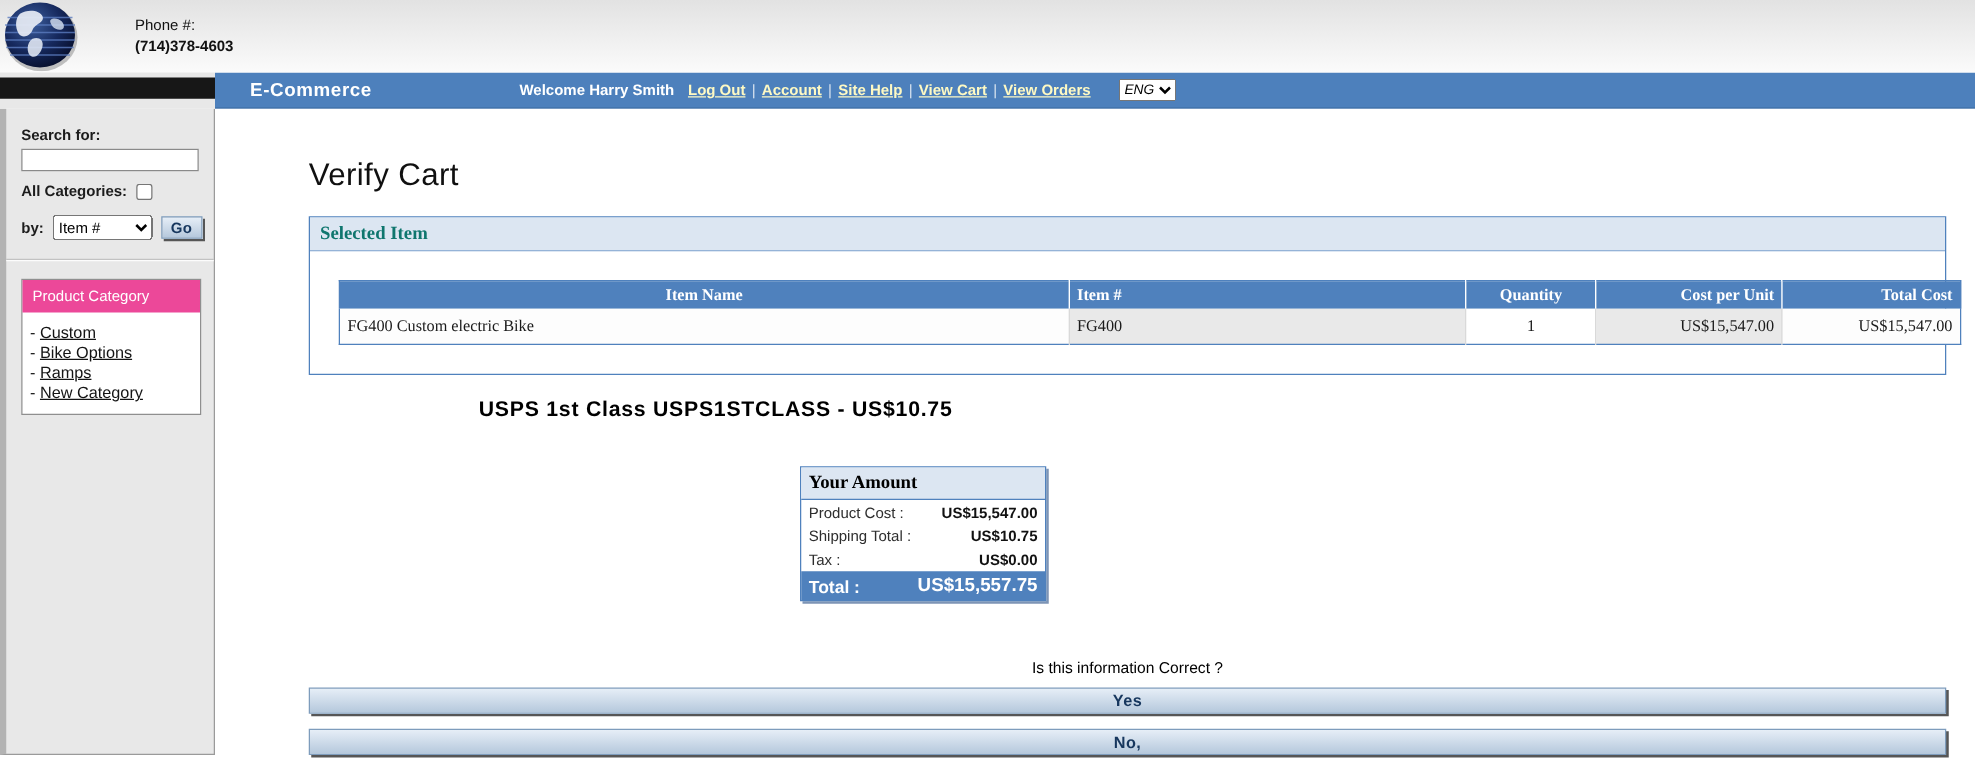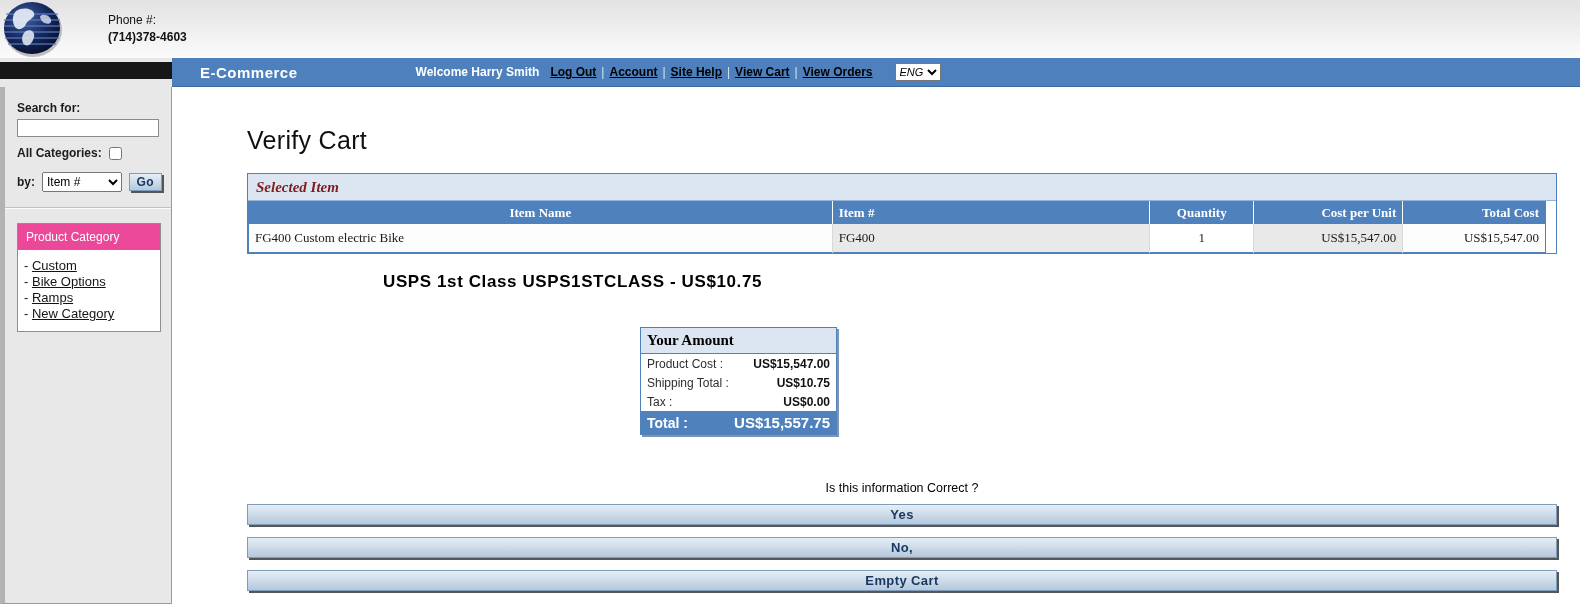--- a/index.html
+++ b/index.html
@@ -15,21 +15,21 @@
   .phone-number { font-weight:bold; margin-top:3px; }
 
   
   .nav-row { height:29px; display:flex; }
   .nav-left { width:172px; background:#e8e8e8; position:relative; }
   .black-bar { position:absolute; top:4px; left:0; width:100%; height:17px; background:#171717; }
   .navbar { flex:1; background:#4d80bc; border-bottom:1px solid #3a6aa0; display:flex; align-items:center; color:#fff; }
   .brand { margin-left:28px; font-size:15px; font-weight:bold; letter-spacing:.5px; }
   .nav-links { margin-left:118px; display:flex; align-items:center; gap:5px; font-size:12px; font-weight:bold; white-space:nowrap; }
   .welcome { margin-right:6px; }
-  .nav-link { color:#000000; text-decoration:underline; cursor:pointer; }
+  .nav-link { color:#fef9c3; text-decoration:underline; cursor:pointer; }
   .nav-sep { color:#d7e2ef; font-weight:normal; }
   .lang-select { margin-left:22px; font-size:11px; height:18px; width:46px; font-family:"Liberation Sans", sans-serif;font-style:italic; }
 
   
   .body-row { display:flex; height:522px; }
   .sidebar { width:172px; background:#e8e8e8; border-left:5px solid #b3b3b3; border-right:1px solid #9a9a9a; border-bottom:1px solid #9a9a9a; height:517px; padding:14px 9px 0 12px; }
   .search-label { font-size:12px; font-weight:bold; color:#1c1c1c; }
   .search-input { width:142px; height:18px; margin-top:4px; border:1px solid #8a8a8a; background:#fff; font-size:12px; padding:1px 3px; }
   .allcats-row { margin-top:9px; display:flex; align-items:center; gap:7px; font-size:12px; font-weight:bold; color:#1c1c1c; }
   .allcats-row input { width:13px; height:13px; }
@@ -45,22 +45,22 @@
   .category-list { list-style:none; padding:7px 6px 9px 6px; font-size:13px; color:#141414; }
   .category-list li { margin:1px 0; }
   .cat-link { color:#141414; text-decoration:underline; cursor:pointer; }
 
   .content { flex:1; padding:39px 0 0 75px; background:#fff; }
   .page-title { font-size:25px; font-weight:normal; color:#101010; letter-spacing:.3px; }
 
   
   .cart-box { margin-top:18px; width:1310px; border:1px solid #4f81bd; background:#fff; }
   .cart-caption { background:#dce6f2; border-bottom:1px solid #95b3d7; padding:5px 8px 4px 8px;
-                  font-family:"Liberation Serif", serif; font-weight:bold; font-size:15px; color:#7f1d1d;font-style:italic; }
-  .cart-table { border-collapse:collapse; margin:0; width:calc(100% - 10px); border:1px solid #4f81bd;
+                  font-family:"Liberation Serif", serif; font-weight:bold; font-size:15px; color:#0f766e; }
+  .cart-table { border-collapse:collapse; margin:23px; width:calc(100% - 10px); border:1px solid #4f81bd;
                 font-family:"Liberation Serif", serif; font-size:13px; }
   .cart-table th { background:#4f81bd; color:#fff; font-weight:bold; padding:3px 6px; border-right:1px solid #fff; font-size:13px; }
   .cart-table th:last-child { border-right:none; }
   .cart-table td { padding:6px 6px; border-right:1px solid #d9d9d9; color:#1a1a1a; }
   .col-itemname { width:45%; text-align:center; }
   .col-itemno { width:24.5%; text-align:left; }
   .col-qty { width:8%; text-align:center; }
   .col-cpu { width:11.5%; text-align:right; }
   .col-total { width:11%; text-align:right; }
   td.col-itemname { text-align:left; background:#fdfdfd; }

